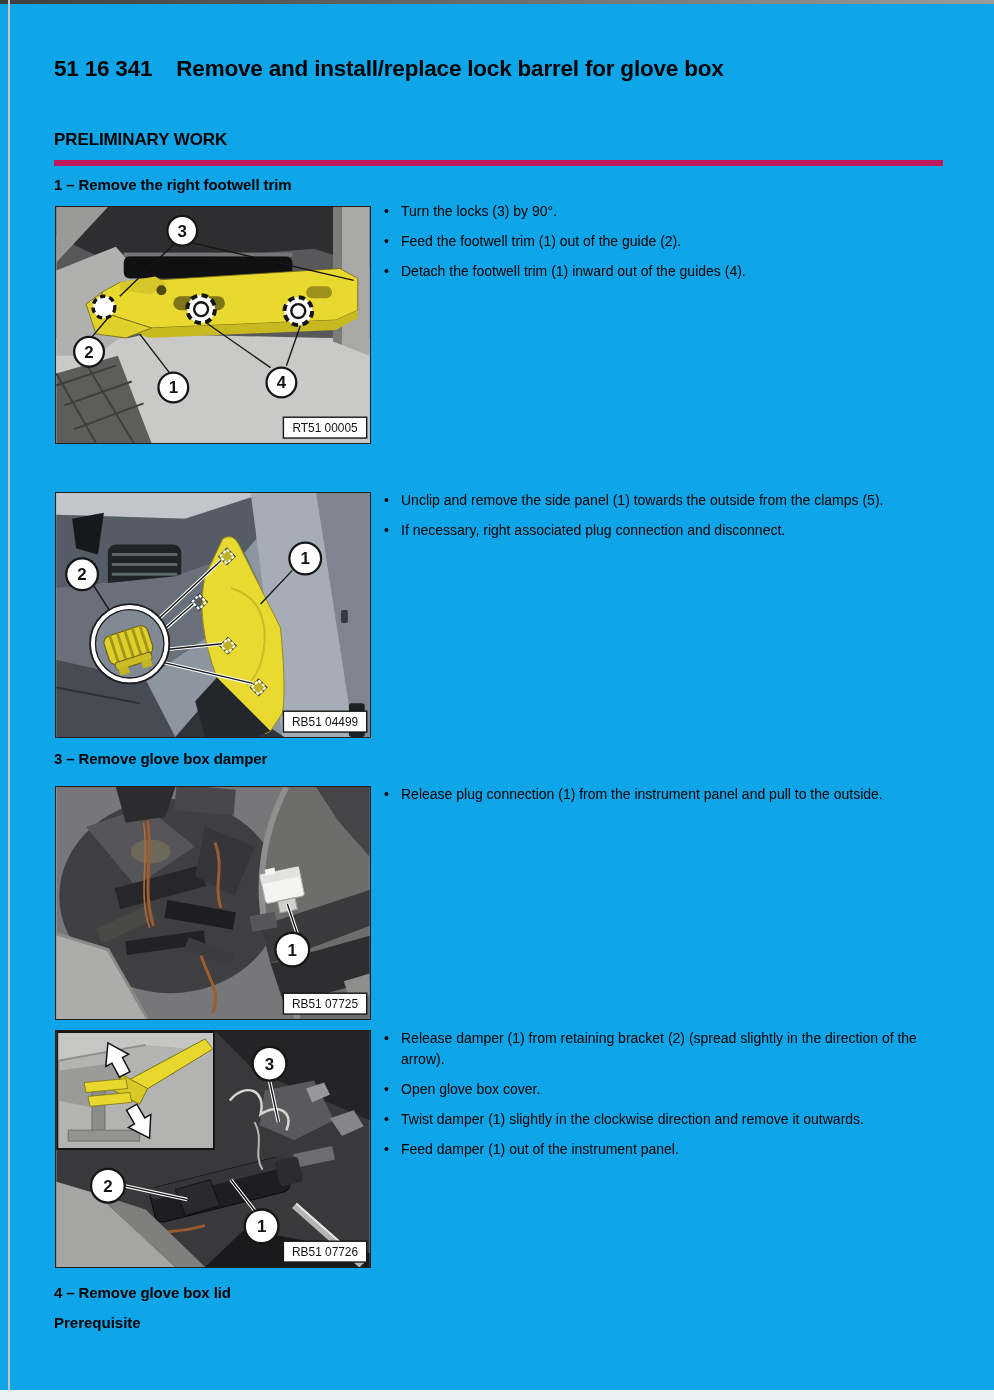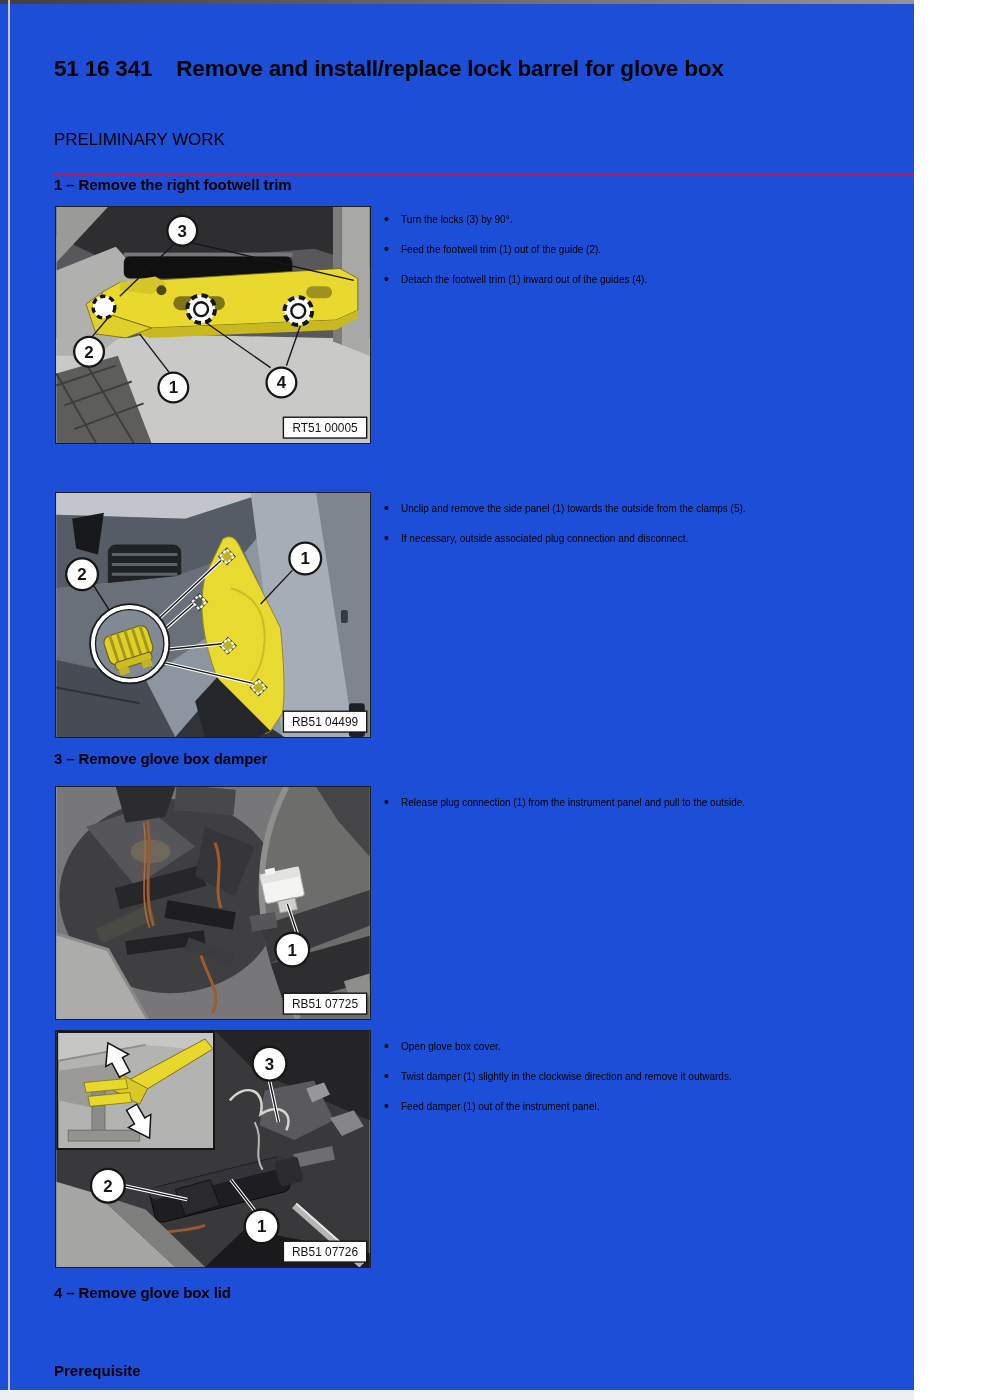--- a/index.html
+++ b/index.html
@@ -1,34 +1,34 @@
 <!DOCTYPE html>
 <html><head>
 <meta charset="utf-8">
 <style>
   html,body{margin:0;padding:0;background:#fff;}
-  .page{position:relative;width:914px;height:1400px;background:#1d4ed8;overflow:hidden;
+  .page{position:relative;width:994px;height:1400px;background:#0ea5e9;overflow:hidden;
         font-family:"Liberation Sans", sans-serif;color:#000;}
   .topbar{position:absolute;left:0;top:0;width:994px;height:4px;
           background:linear-gradient(to right,#3f3f3f,#9b9b9b);}
   .leftline{position:absolute;left:8px;top:0;width:2px;height:1400px;background:#c6c6c6;}
   .footerband{position:absolute;left:0;top:1390px;width:994px;height:10px;background:#edf0f3;}
 
   .titlerow{position:absolute;left:54px;top:56px;display:flex;gap:24px;
             font-size:22.5px;font-weight:bold;letter-spacing:-0.2px;white-space:nowrap;}
   .section{position:absolute;left:54px;top:130px;width:889px;
-           font-size:17px;font-weight:normal;letter-spacing:-0.1px;
-           padding-bottom:23px;border-bottom:2px solid #be185d;}
+           font-size:17px;font-weight:bold;letter-spacing:-0.1px;
+           padding-bottom:10px;border-bottom:6px solid #be185d;}
   .stephead{position:absolute;font-size:15px;font-weight:bold;letter-spacing:-0.1px;white-space:nowrap;text-align:center;}
-  .prereq{position:absolute;left:54px;top:1314px;font-size:15px;font-weight:bold;margin-top:48px;}
+  .prereq{position:absolute;left:54px;top:1314px;font-size:15px;font-weight:bold;}
 
   .figure{position:absolute;border:1.5px solid #1f1f1f;box-sizing:border-box;background:#bbb;}
   .figure svg{display:block;width:100%;height:100%;}
 
-  .bullets{position:absolute;width:567px;font-size:10px;line-height:21px;margin-top:8px;}
+  .bullets{position:absolute;width:567px;font-size:14px;line-height:21px;}
   .bi{display:flex;margin-bottom:9px;}
   .bi::before{content:"•";flex:0 0 17px;font-size:14px;}
   .bt{flex:1 1 auto;}
 
   svg text{font-family:"Liberation Sans", sans-serif;fill:#141414;}
   .co-txt{font-size:17px;font-weight:bold;text-anchor:middle;}
   .lbl-txt{font-size:12px;text-anchor:middle;}
   .co{fill:#fff;stroke:#161616;stroke-width:2.3px;}
   .lbl-box{fill:#fff;stroke:#161616;stroke-width:1.4px;}
   .lead{stroke:#161616;stroke-width:1.4px;fill:none;}
@@ -194,21 +194,21 @@
         <text class="lbl-txt" x="271" y="235">RB51 04499</text>
       </g>
     </svg>
   </div>
 
   <div class="bullets" style="left:384px;top:490px">
     <div class="bi">
         <span class="bt">Unclip and remove the side panel (1) towards the outside from the clamps (5).</span>
       </div>
     <div class="bi">
-        <span class="bt">If necessary, outside associated plug connection and disconnect.</span>
+        <span class="bt">If necessary, right associated plug connection and disconnect.</span>
       </div>
   </div>
 
   <div class="stephead" style="left:54px;top:750px">3 – Remove glove box damper</div>
 
   <div class="figure" style="left:55px;top:786px;width:316px;height:234px">
     <svg viewBox="0 0 316 234">
       <rect x="0" y="0" width="316" height="234" fill="#77777a"></rect>
       <ellipse cx="115" cy="110" rx="112" ry="98" fill="#3f3f41"></ellipse>
       <polygon points="30,40 90,20 140,60 80,100" fill="#56565a"></polygon>
@@ -333,20 +333,23 @@
         </g>
       <g>
         <rect class="lbl-box" x="229" y="212" width="84" height="21"></rect>
         <text class="lbl-txt" x="271" y="227">RB51 07726</text>
       </g>
     </svg>
   </div>
 
   <div class="bullets" style="left:384px;top:1028px">
     <div class="bi">
+        <span class="bt">Release damper (1) from retaining bracket (2) (spread slightly in the direction of the arrow).</span>
+      </div>
+    <div class="bi">
         <span class="bt">Open glove box cover.</span>
       </div>
     <div class="bi">
         <span class="bt">Twist damper (1) slightly in the clockwise direction and remove it outwards.</span>
       </div>
     <div class="bi">
         <span class="bt">Feed damper (1) out of the instrument panel.</span>
       </div>
   </div>
 

